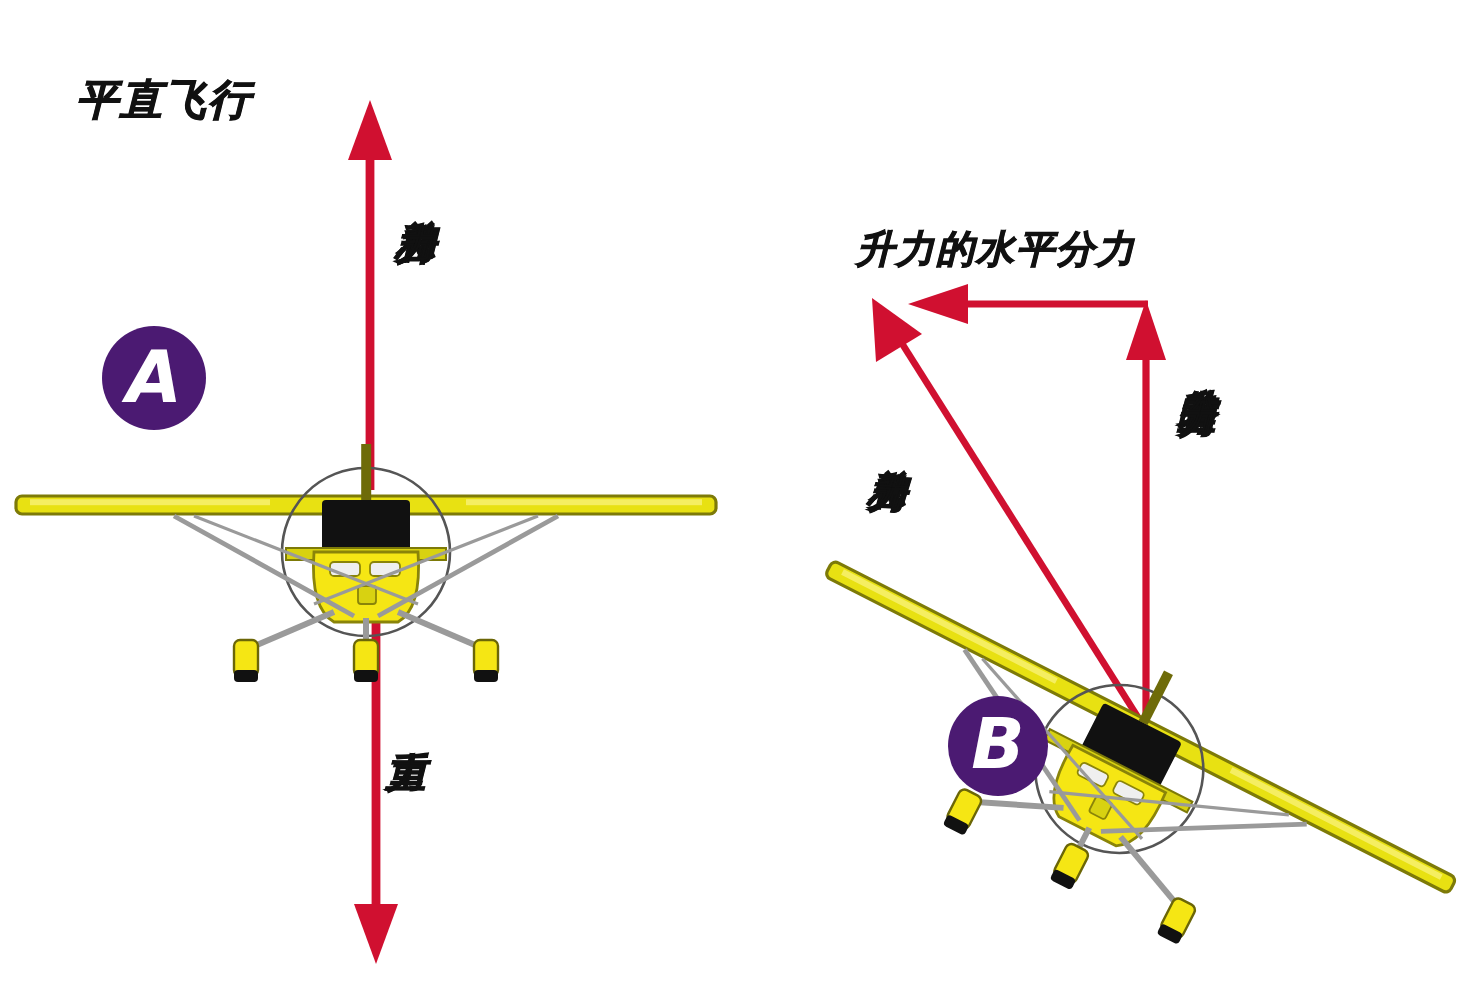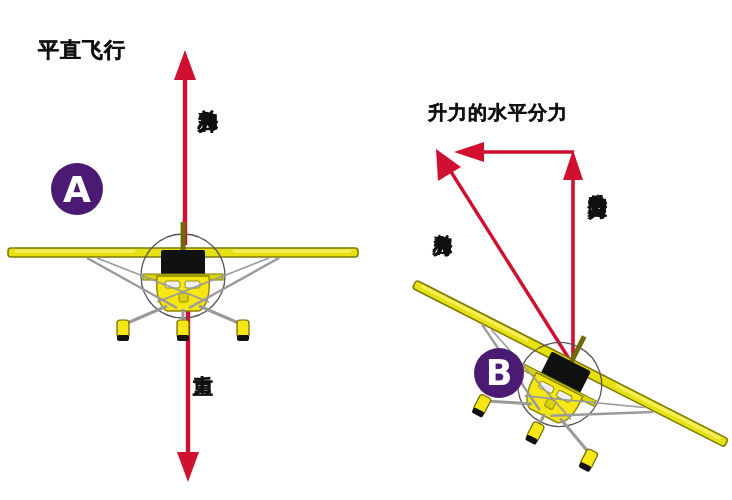--- a/index.html
+++ b/index.html
@@ -3,21 +3,21 @@
 <meta charset="utf-8">
 <title>Lift Forces Diagram</title>
 <style>
   html,body{margin:0;padding:0;}
   body{
     width:732px;height:500px;
     background:#ffffff;
     font-family:"DejaVu Sans","Liberation Sans",sans-serif;
     overflow:hidden;position:relative;
   }
-  #stage{position:absolute;left:0;top:0;width:732px;height:460px;}
+  #stage{position:absolute;left:0;top:0;width:732px;height:460px;font-style:italic;}
   svg.layer{position:absolute;left:0;top:0;width:732px;height:500px;}
 
   .vlabel{
     position:absolute;
     writing-mode:vertical-rl;
     text-orientation:upright;
     font-weight:bold;
     color:#111111;
     letter-spacing:1px;
     line-height:1.02;
@@ -28,21 +28,21 @@
     position:absolute;
     font-weight:bold;
     color:#111111;
     white-space:nowrap;
     letter-spacing:1px;
     -webkit-text-stroke:0.4px #111;
   }
   #label-level-flight{left:38px;top:36px;font-size:21px;}
   #label-total-lift-a{left:198px;top:93px;font-size:20px;}
   #label-weight-a{left:193px;top:359px;font-size:20px;}
-  #label-horiz-comp{left:428px;top:100px;font-size:19px;}
+  #label-horiz-comp{left:428px;top:112px;font-size:19px;}
   #label-vert-comp{left:588px;top:178px;font-size:19px;}
   #label-total-lift-b{left:435px;top:218px;font-size:19px;
      transform:rotate(3deg);transform-origin:top left;}
 
   .badge{
     position:absolute;
     border-radius:50%;
     display:flex;align-items:center;justify-content:center;
     color:#ffffff;
     font-weight:bold;

